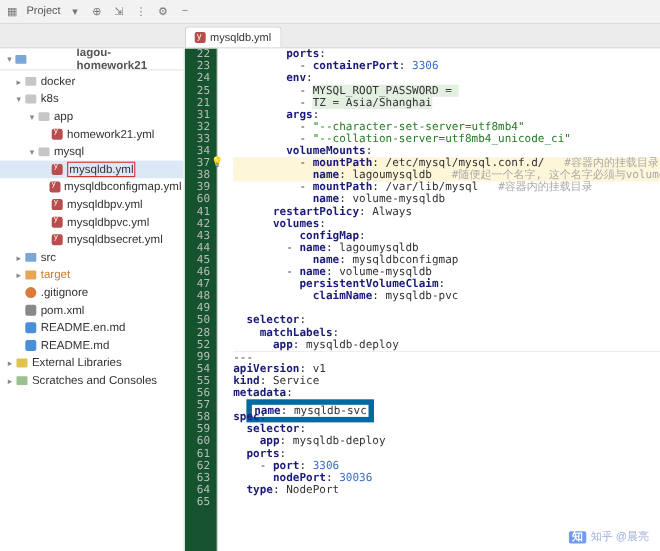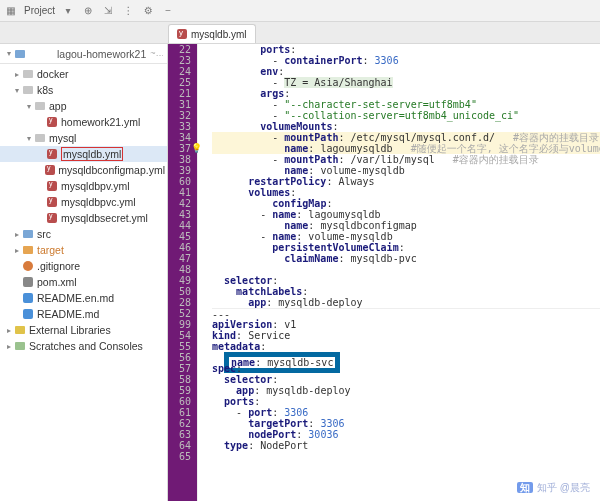--- a/index.html
+++ b/index.html
@@ -6,41 +6,41 @@
   body { font-family: "Helvetica Neue", Arial, sans-serif; font-size: 11px; color: #333; background: #fff; width: 600px; height: 501px; overflow: hidden; display: flex; flex-direction: column; }
   .toolbar { height: 22px; background: #f2f2f2; border-bottom: 1px solid #d8d8d8; display: flex; align-items: center; padding: 0 4px; gap: 6px; font-size: 10px; color: #555; }
   .toolbar .tbicon { width: 14px; height: 14px; display: inline-flex; align-items: center; justify-content: center; color: #777; }
   .tabbar { height: 22px; background: #ececec; border-bottom: 1px solid #d8d8d8; display: flex; align-items: stretch; padding-left: 168px; }
   .tab { display: flex; align-items: center; gap: 4px; background: #fff; border: 1px solid #d0d0d0; border-bottom: none; padding: 0 8px; font-size: 10px; color: #333; margin-top: 2px; border-radius: 3px 3px 0 0; }
   .tab .y-icon { width: 10px; height: 10px; background: #b84d4d; border-radius: 2px; display: inline-block; position: relative; }
   .tab .y-icon::after { content:"y"; color:#fff; font-size:8px; position:absolute; top:-1px; left:2px; }
   .main { flex: 1; display: flex; overflow: hidden; }
   .sidebar { width: 168px; border-right: 1px solid #d8d8d8; overflow: hidden; background: #fff; font-size: 10.5px; color: #333; }
   .sidehead { height: 20px; display: flex; align-items: center; padding: 0 4px; border-bottom: 1px solid #e4e4e4; color: #555; }
-  .sidehead .lbl { font-weight: normal; margin-left: 0; padding-left: 28px; }
+  .sidehead .lbl { font-weight: bold; margin-left: 14px; padding-left: 28px; }
   .sidehead .path { color: #aaa; font-size: 9px; margin-left: 4px; overflow: hidden; text-overflow: ellipsis; white-space: nowrap; flex:1; }
   .tree { padding: 2px 0; }
   .node { display: flex; align-items: center; height: 16px; padding-right: 2px; white-space: nowrap; }
   .arrow { width: 10px; display: inline-flex; justify-content: center; color: #888; font-size: 8px; }
   .ficon { width: 12px; height: 12px; margin-right: 3px; display: inline-flex; align-items: center; justify-content: center; }
   .folder { width: 10px; height: 8px; background: #c6c6c6; border-radius: 1px; }
   .folder.blue { background: #7aa7d6; }
   .folder.orange { background: #e6a552; }
   .yml { width: 10px; height: 10px; background: #b84d4d; border-radius: 2px; position: relative; }
   .yml::after { content:"y"; color:#fff; font-size:7px; position:absolute; top:-1px; left:2px; }
   .md { width:10px;height:10px;background:#4a90d9;border-radius:2px; }
   .xml { width:10px;height:10px;background:#888;border-radius:2px; }
   .gi { width:10px;height:10px;background:#d87b3c;border-radius:5px; }
   .selected { background: #dce8f6; }
   .redbox { border: 1px solid #d63333; padding: 0 1px; }
   .indent1 { padding-left: 12px; }
   .indent2 { padding-left: 24px; }
   .indent3 { padding-left: 36px; }
   .editor { flex: 1; display: flex; overflow: hidden; background: #fff; font-family: "Menlo","Consolas",monospace; font-size: 10px; }
-  .gutter { width: 30px; text-align: right; color: #bbb; padding-right: 6px; border-right: 1px solid #eee; background: #701a75; position: relative; }
+  .gutter { width: 30px; text-align: right; color: #bbb; padding-right: 6px; border-right: 1px solid #eee; background: #14532d; position: relative; }
   .gutter .gl { height: 11px; line-height: 11px; position: relative; }
   .gutter .bulb { position:absolute; right:-12px; top:0; color:#e6a23c; font-size:9px; }
   .code { flex: 1; padding-left: 14px; overflow: hidden; position: relative; }
   .cl { height: 11px; line-height: 11px; white-space: pre; }
   .k { color: #1a1a7a; font-weight: bold; }
   .s { color: #267a26; }
   .n { color: #3a6bc5; }
   .c { color: #aaa; }
   .bg-y { background: #fdf6d8; }
   .bg-g { background: #e3efe0; display:inline-block; }
@@ -249,20 +249,21 @@
         <div class="gl">61</div>
         <div class="gl">62</div>
         <div class="gl">63</div>
         <div class="gl">64</div>
         <div class="gl">65</div>
       </div>
     <div class="code" id="code">
         <div class="cl"><span>        </span><span class="k">ports</span><span>:</span></div>
         <div class="cl"><span>          - </span><span class="k">containerPort</span><span>: </span><span class="n">3306</span></div>
         <div class="cl"><span>        </span><span class="k">env</span><span>:</span></div>
+        <div class="cl"><span>          - </span><span class="bg-g">MYSQL_ROOT_PASSWORD = <valuefrom></valuefrom></span></div>
         <div class="cl"><span>          - </span><span class="bg-g">TZ = Asia/Shanghai</span></div>
         <div class="cl"><span>        </span><span class="k">args</span><span>:</span></div>
         <div class="cl"><span>          - </span><span class="s">"--character-set-server=utf8mb4"</span></div>
         <div class="cl"><span>          - </span><span class="s">"--collation-server=utf8mb4_unicode_ci"</span></div>
         <div class="cl"><span>        </span><span class="k">volumeMounts</span><span>:</span></div>
         <div class="cl bg-y"><span>          - </span><span class="k">mountPath</span><span>: </span><span>/etc/mysql/mysql.conf.d/</span><span class="c">   #容器内的挂载目录</span></div>
         <div class="cl bg-y"><span>            </span><span class="k">name</span><span>: </span><span>lagoumysqldb</span><span class="c">   #随便起一个名字, 这个名字必须与volumes.name一致</span></div>
         <div class="cl"><span>          - </span><span class="k">mountPath</span><span>: </span><span>/var/lib/mysql</span><span class="c">   #容器内的挂载目录</span></div>
         <div class="cl"><span>            </span><span class="k">name</span><span>: </span><span>volume-mysqldb</span></div>
         <div class="cl"><span>      </span><span class="k">restartPolicy</span><span>: </span><span>Always</span></div>
@@ -280,21 +281,20 @@
         <div class="cl hr-t"><span></span><span>---</span></div>
         <div class="cl"><span></span><span class="k">apiVersion</span><span>: </span><span>v1</span></div>
         <div class="cl"><span></span><span class="k">kind</span><span>: </span><span>Service</span></div>
         <div class="cl"><span></span><span class="k">metadata</span><span>:</span></div>
         <div class="cl"><span>  </span><span class="redbox2"><span class="k">name</span><span>: </span><span>mysqldb-svc</span></span></div>
         <div class="cl"><span></span><span class="k">spec</span><span>:</span></div>
         <div class="cl"><span>  </span><span class="k">selector</span><span>:</span></div>
         <div class="cl"><span>    </span><span class="k">app</span><span>: </span><span>mysqldb-deploy</span></div>
         <div class="cl"><span>  </span><span class="k">ports</span><span>:</span></div>
         <div class="cl"><span>    - </span><span class="k">port</span><span>: </span><span class="n">3306</span></div>
-        <div class="cl"><span>      </span><span class="k">targetPort</span><span>: </span><span class="n">3306</span></div>
         <div class="cl"><span>      </span><span class="k">nodePort</span><span>: </span><span class="n">30036</span></div>
         <div class="cl"><span>  </span><span class="k">type</span><span>: </span><span>NodePort</span></div>
       </div>
   </div>
 </div>
 
 <div class="watermark">
   <span class="z">知</span><span>知乎 @晨亮</span>
 </div>
 

